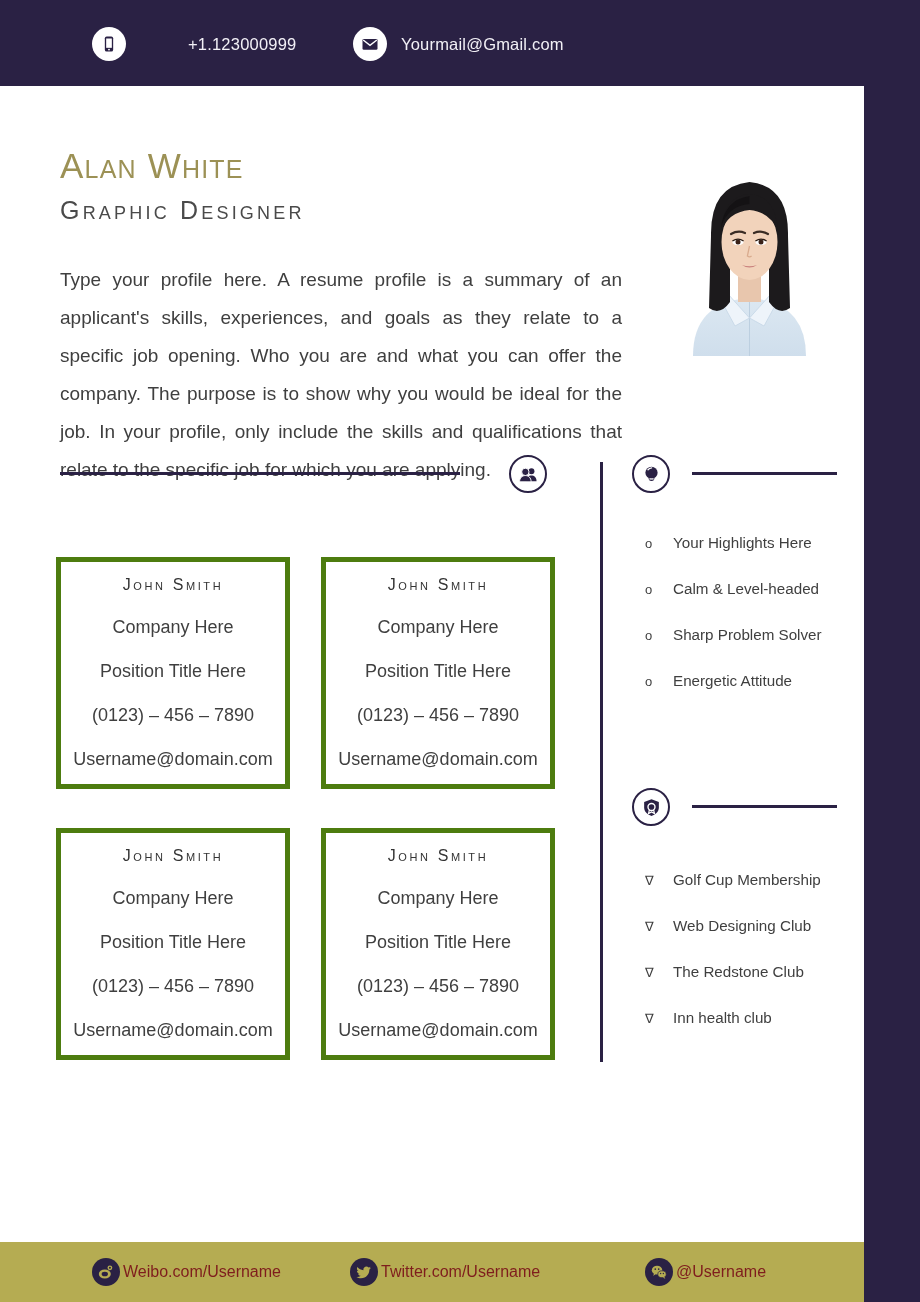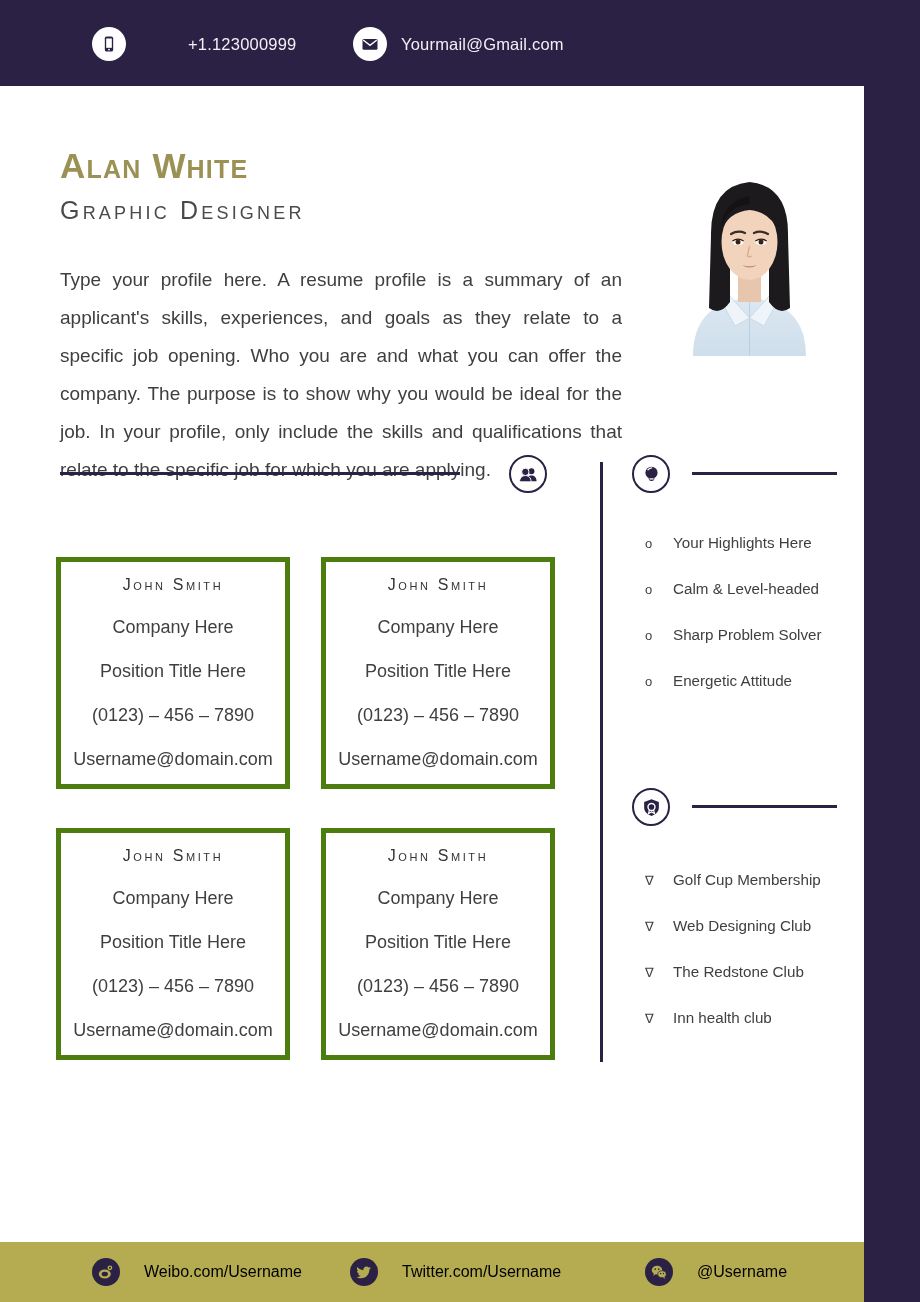--- a/index.html
+++ b/index.html
@@ -63,21 +63,21 @@
   .identity {
     position: absolute;
     left: 60px; top: 62px;
     width: 570px;
   }
   .name {
     font-size: 35px;
     color: #9c9155;
     font-variant: small-caps;
     letter-spacing: 1.2px;
-    font-weight: 700;
+    font-weight: 400;
     line-height: 1;
     margin: 0;
     white-space: nowrap;
   }
   .job-title {
     margin: 13px 0 0 0;
     font-size: 25px;
     color: #4a4a4a;
     font-variant: small-caps;
     letter-spacing: 3.2px;
@@ -196,22 +196,22 @@
   .social-icon {
     width: 28px; height: 28px;
     border-radius: 50%;
     background: #2a2144;
     display: flex;
     align-items: center;
     justify-content: center;
     flex: none;
   }
   .social-text {
-    margin-left: 24px;
-    color: #000000;
+    margin-left: 3px;
+    color: #7f1d1d;
     font-size: 16px;
     white-space: nowrap;
   }
 </style>
 </head>
 <body>
 
 <div class="topbar">
 
   <div class="contact-item phone">

